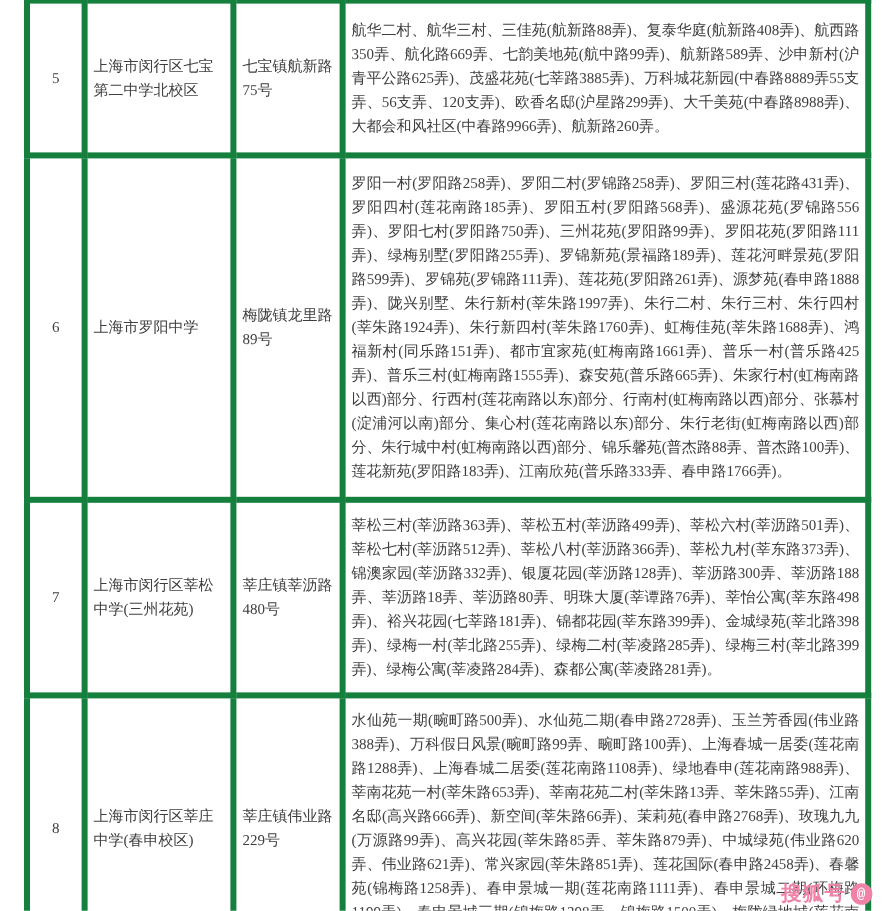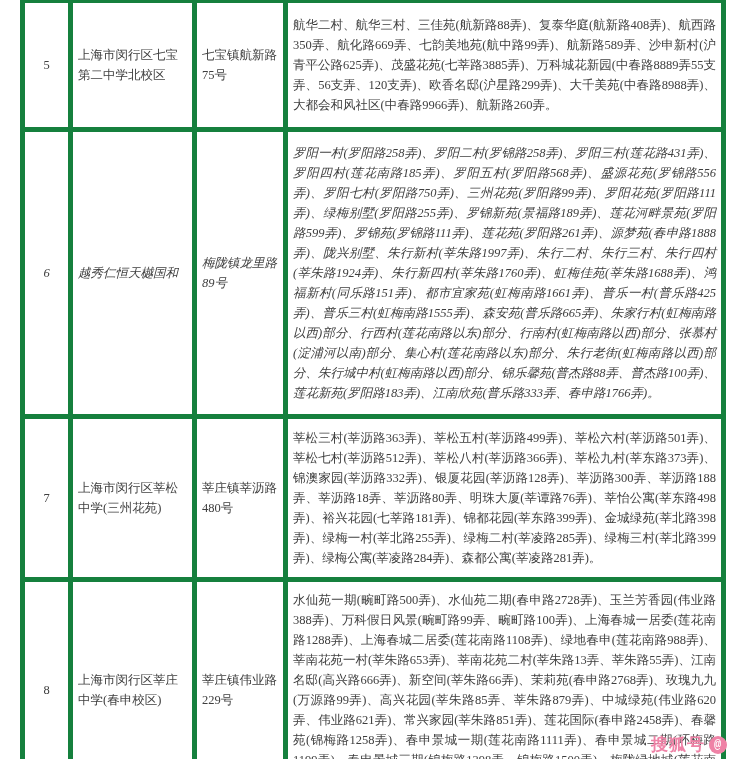--- a/index.html
+++ b/index.html
@@ -11,21 +11,21 @@
   table.district{border-collapse:collapse;width:100%;table-layout:fixed;}
   table.district td{
     border:5px solid #15803d;vertical-align:middle;
     font-size:12.5px;line-height:20px;padding:6px 5px;
   }
   td.col-num{width:33px;text-align:center;}
   td.col-school{width:109px;padding-left:9px;padding-right:5px;}
   td.col-address{width:76px;padding-left:9px;padding-right:5px;}
   td.col-communities{padding:6px 7px;text-align:justify;}
   tr.r5 td{height:112px;}
-  tr.r6 td{height:270px;font-style:italic;}
+  tr.r6 td{height:270px;}
   tr.r7 td{height:146px;}
   tr.r8 td{height:204px;}
   .red-underline{border-bottom:3px solid #e60012;padding-bottom:1px;}
   .watermark{
     position:absolute;right:13px;bottom:3px;display:flex;align-items:center;gap:4px;
     color:#ef82a6;font-size:17px;font-family:Liberation Mono, monospace;font-weight:bold;
     letter-spacing:1px;white-space:nowrap;
   }
   .wm-icon{
     display:inline-block;width:18px;height:18px;border-radius:50%;
@@ -40,21 +40,21 @@
   <table class="district">
     <tbody>
       <tr class="r5">
         <td class="col-num">5</td>
         <td class="col-school">上海市闵行区七宝第二中学北校区</td>
         <td class="col-address">七宝镇航新路75号</td>
         <td class="col-communities">航华二村、航华三村、三佳苑(航新路88弄)、复泰华庭(航新路408弄)、航西路350弄、航化路669弄、七韵美地苑(航中路99弄)、航新路589弄、沙申新村(沪青平公路625弄)、茂盛花苑(七莘路3885弄)、万科城花新园(中春路8889弄55支弄、56支弄、120支弄)、欧香名邸(沪星路299弄)、大千美苑(中春路8988弄)、大都会和风社区(中春路9966弄)、航新路260弄。</td>
       </tr>
       <tr class="r6">
         <td class="col-num">6</td>
-        <td class="col-school">越秀仁恒天樾国和</td>
+        <td class="col-school">上海市罗阳中学</td>
         <td class="col-address">梅陇镇龙里路89号</td>
         <td class="col-communities">罗阳一村(罗阳路258弄)、罗阳二村(罗锦路258弄)、罗阳三村(莲花路431弄)、罗阳四村(莲花南路185弄)、罗阳五村(罗阳路568弄)、盛源花苑(罗锦路556弄)、罗阳七村(罗阳路750弄)、三州花苑(罗阳路99弄)、罗阳花苑(罗阳路111弄)、绿梅别墅(罗阳路255弄)、罗锦新苑(景福路189弄)、莲花河畔景苑(罗阳路599弄)、罗锦苑(罗锦路111弄)、莲花苑(罗阳路261弄)、源梦苑(春申路1888弄)、陇兴别墅、朱行新村(莘朱路1997弄)、朱行二村、朱行三村、朱行四村(莘朱路1924弄)、朱行新四村(莘朱路1760弄)、虹梅佳苑(莘朱路1688弄)、鸿福新村(同乐路151弄)、都市宜家苑(虹梅南路1661弄)、普乐一村(普乐路425弄)、普乐三村(虹梅南路1555弄)、森安苑(普乐路665弄)、朱家行村(虹梅南路以西)部分、行西村(莲花南路以东)部分、行南村(虹梅南路以西)部分、张慕村(淀浦河以南)部分、集心村(莲花南路以东)部分、朱行老街(虹梅南路以西)部分、朱行城中村(虹梅南路以西)部分、锦乐馨苑(普杰路88弄、普杰路100弄)、莲花新苑(罗阳路183弄)、江南欣苑(普乐路333弄、春申路1766弄)。</td>
       </tr>
       <tr class="r7">
         <td class="col-num">7</td>
         <td class="col-school">上海市闵行区莘松中学(三州花苑)</td>
         <td class="col-address">莘庄镇莘沥路480号</td>
         <td class="col-communities">莘松三村(莘沥路363弄)、莘松五村(莘沥路499弄)、莘松六村(莘沥路501弄)、莘松七村(莘沥路512弄)、莘松八村(莘沥路366弄)、莘松九村(莘东路373弄)、锦澳家园(莘沥路332弄)、银厦花园(莘沥路128弄)、莘沥路300弄、莘沥路188弄、莘沥路18弄、莘沥路80弄、明珠大厦(莘谭路76弄)、莘怡公寓(莘东路498弄)、裕兴花园(七莘路181弄)、锦都花园(莘东路399弄)、金城绿苑(莘北路398弄)、绿梅一村(莘北路255弄)、绿梅二村(莘凌路285弄)、绿梅三村(莘北路399弄)、绿梅公寓(莘凌路284弄)、森都公寓(莘凌路281弄)。</td>
       </tr>
       <tr class="r8">

